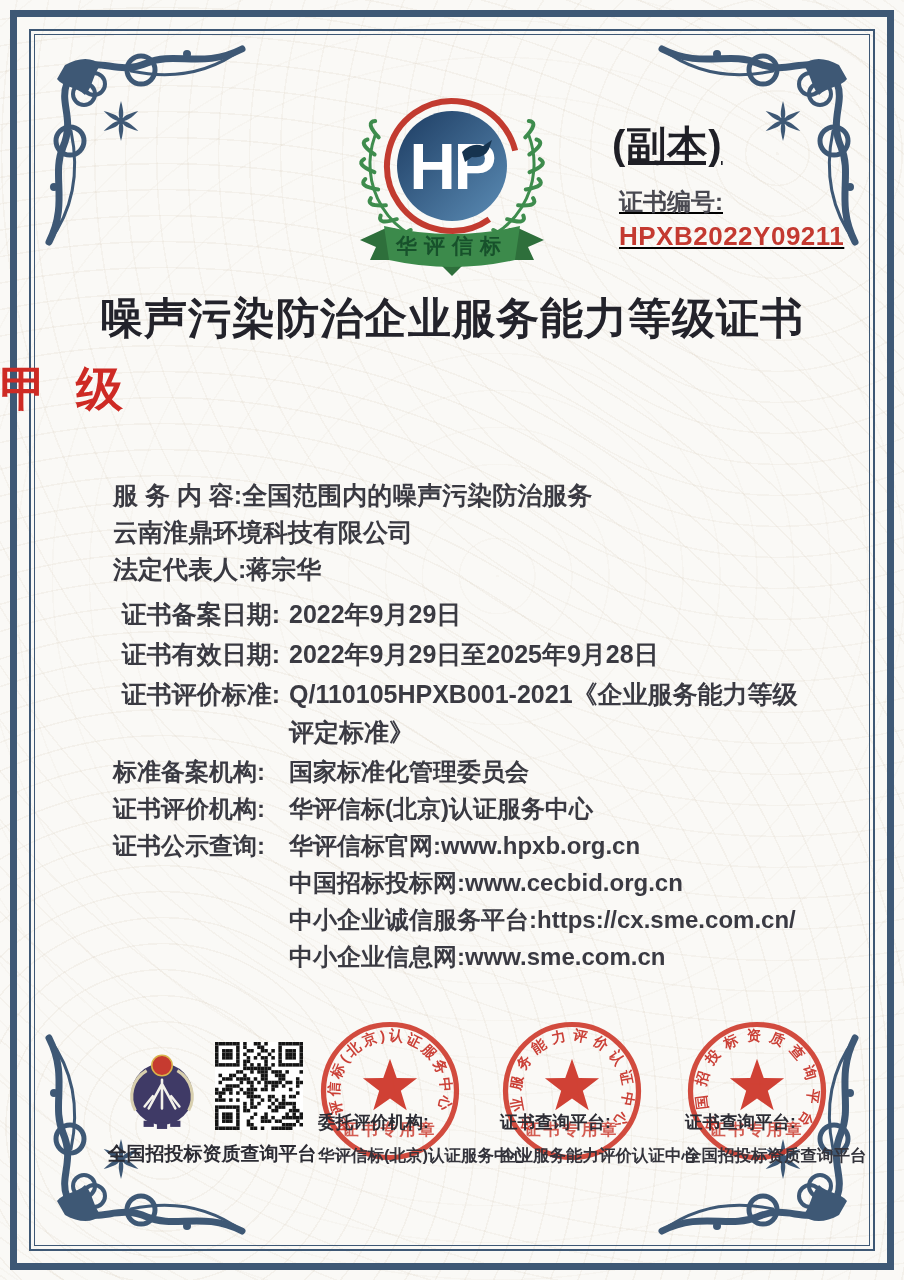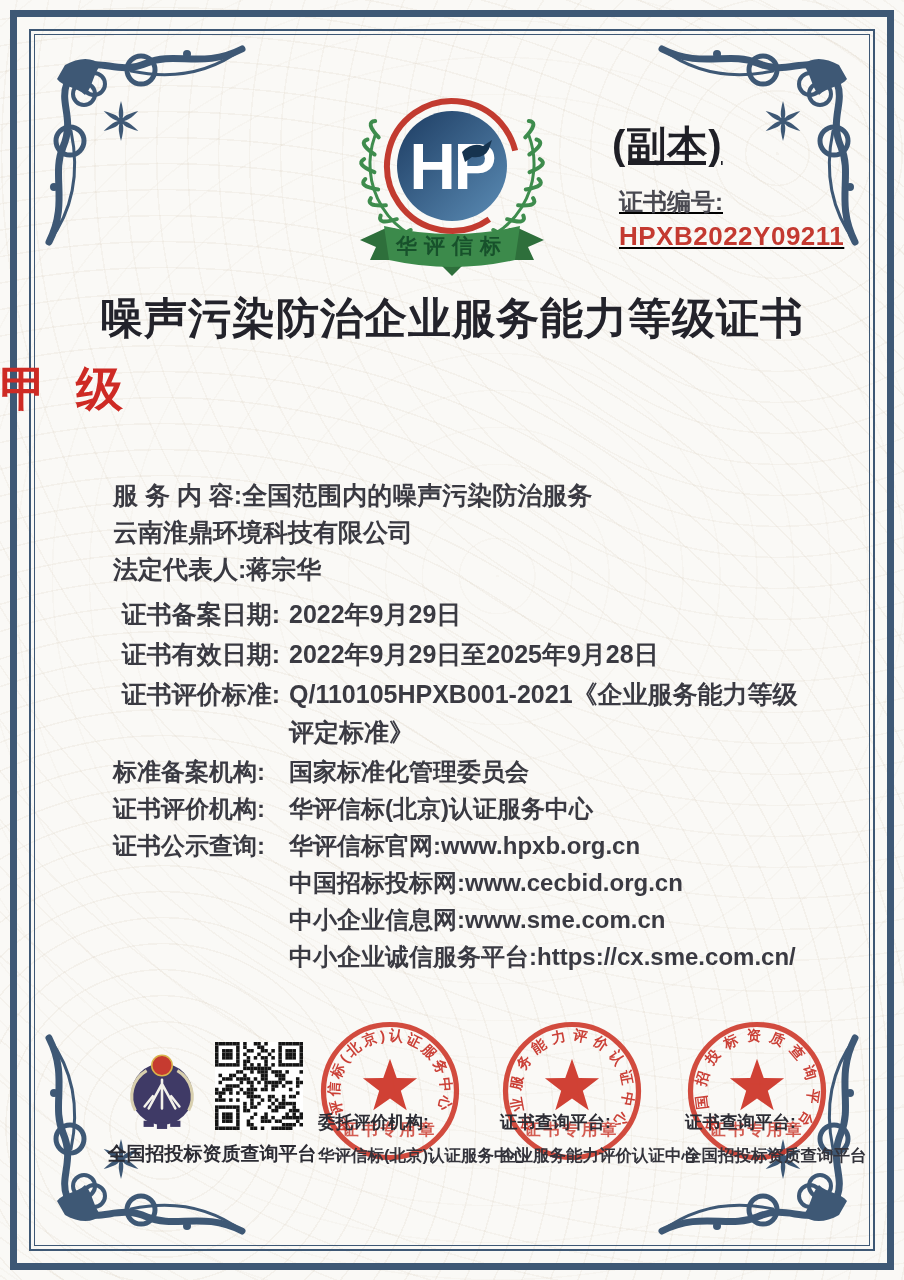--- a/index.html
+++ b/index.html
@@ -190,25 +190,25 @@
     <div class="row">
       <span class="lbl">证书公示查询:</span>
       <span class="val">华评信标官网:www.hpxb.org.cn</span>
     </div>
     <div class="row">
       <span class="lbl"></span>
       <span class="val">中国招标投标网:www.cecbid.org.cn</span>
     </div>
     <div class="row">
       <span class="lbl"></span>
+      <span class="val">中小企业诚信服务平台:https://cx.sme.com.cn/</span>
+    </div>
+    <div class="row">
+      <span class="lbl"></span>
       <span class="val">中小企业信息网:www.sme.com.cn</span>
-    </div>
-    <div class="row">
-      <span class="lbl"></span>
-      <span class="val">中小企业诚信服务平台:https://cx.sme.com.cn/</span>
     </div>
   </div>
 
   <div class="footer">
     <div class="auth">
       <div class="auth-row">
         <svg width="82" height="86" viewBox="0 0 80 84">
           <circle cx="40" cy="48" r="30" fill="#3f3a66"></circle>
           <path d="M14,64 A29,29 0 0 1 25,25" stroke="#d8cfae" stroke-width="3" fill="none"></path>
           <path d="M66,64 A29,29 0 0 0 55,25" stroke="#d8cfae" stroke-width="3" fill="none"></path>

